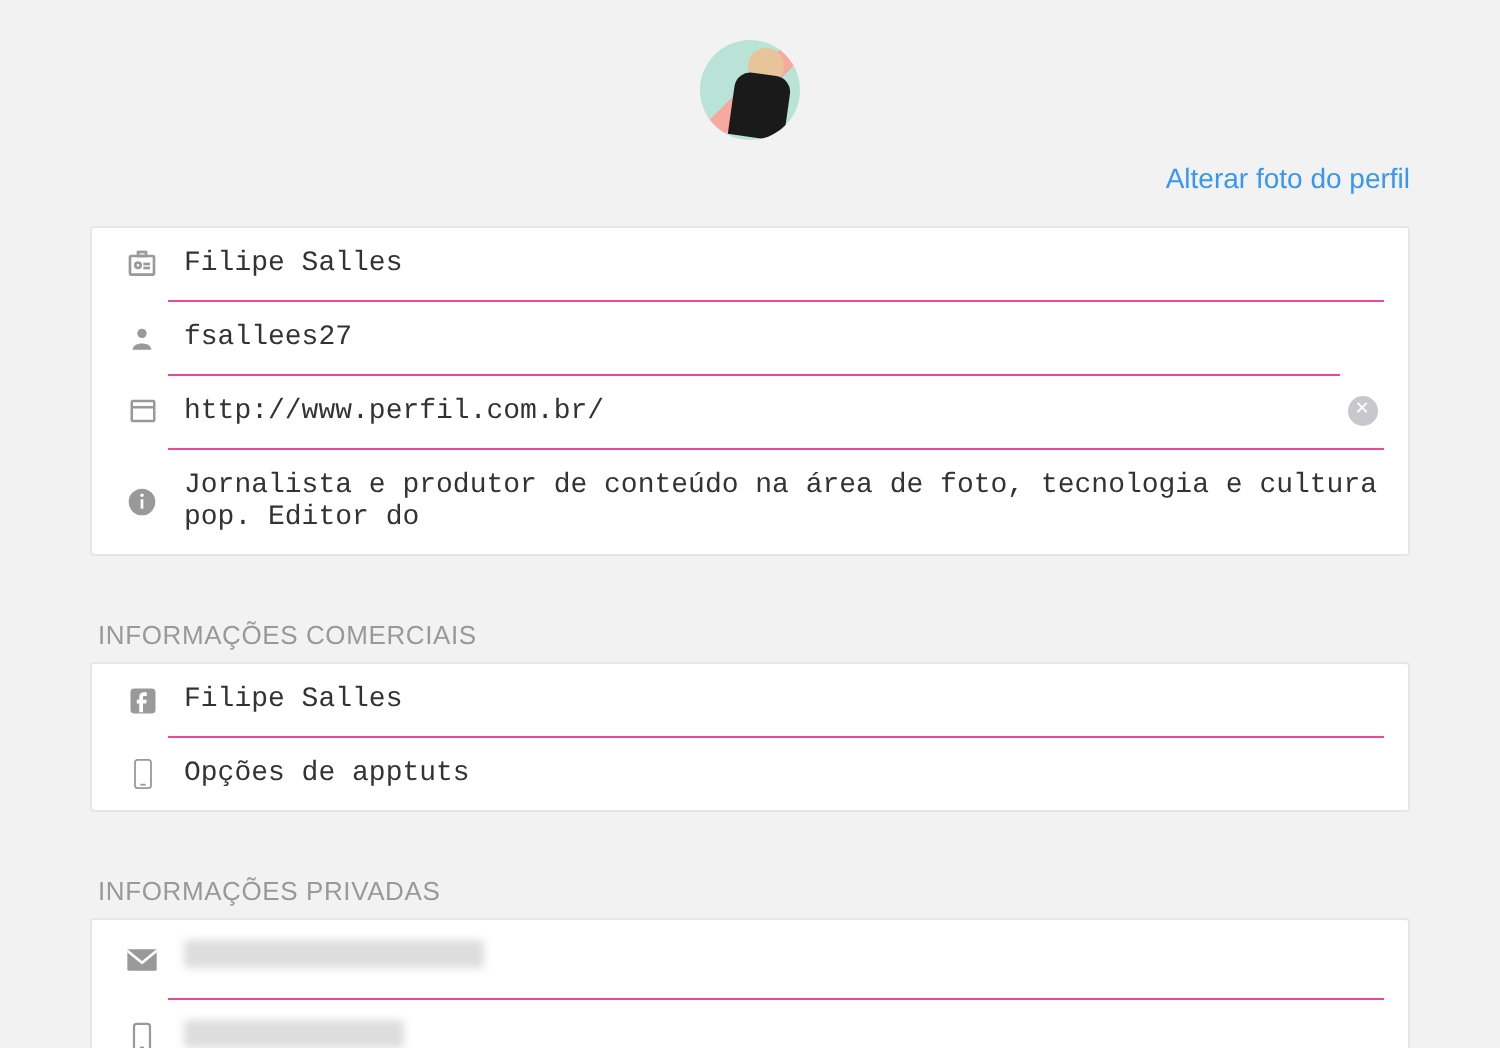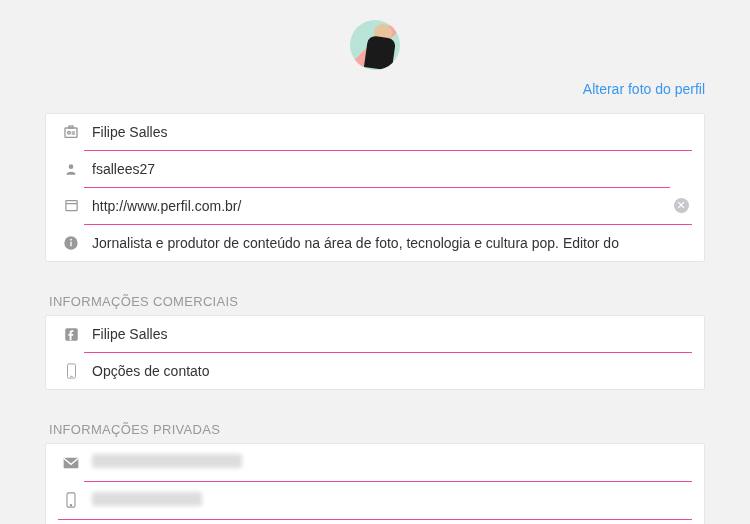--- a/index.html
+++ b/index.html
@@ -58,20 +58,21 @@
   }
   .card {
     background: #fff;
     border: 1px solid #e6e6e6;
     border-radius: 2px;
   }
   .row {
     display: flex;
     min-height: 36px;
     padding: 0 12px;
+    font-family: Liberation Mono, monospace;
   }
   .row + .row .value {
     border-top: 1px solid #ec4899;
   }
   .icon-cell {
     width: 26px;
     flex: 0 0 26px;
     display: flex;
     align-items: center;
     justify-content: center;
@@ -181,21 +182,21 @@
       </span>
       <span class="value">Filipe Salles</span>
     </div>
     <div class="row">
       <span class="icon-cell">
         <svg width="13" height="16" viewBox="0 0 24 36" fill="none" stroke="#999" stroke-width="2">
           <rect x="3" y="2" width="18" height="32" rx="3"></rect>
           <line x1="9" y1="30" x2="15" y2="30"></line>
         </svg>
       </span>
-      <span class="value">Opções de contato</span>
+      <span class="value">Opções de apptuts</span>
     </div>
   </div>
 
   <div class="section-head">Informações privadas</div>
 
   <div class="card">
     <div class="row">
       <span class="icon-cell">
         <svg width="16" height="12" viewBox="0 0 24 18" fill="#999">
           <rect x="1" y="1" width="22" height="16" rx="1"></rect>

